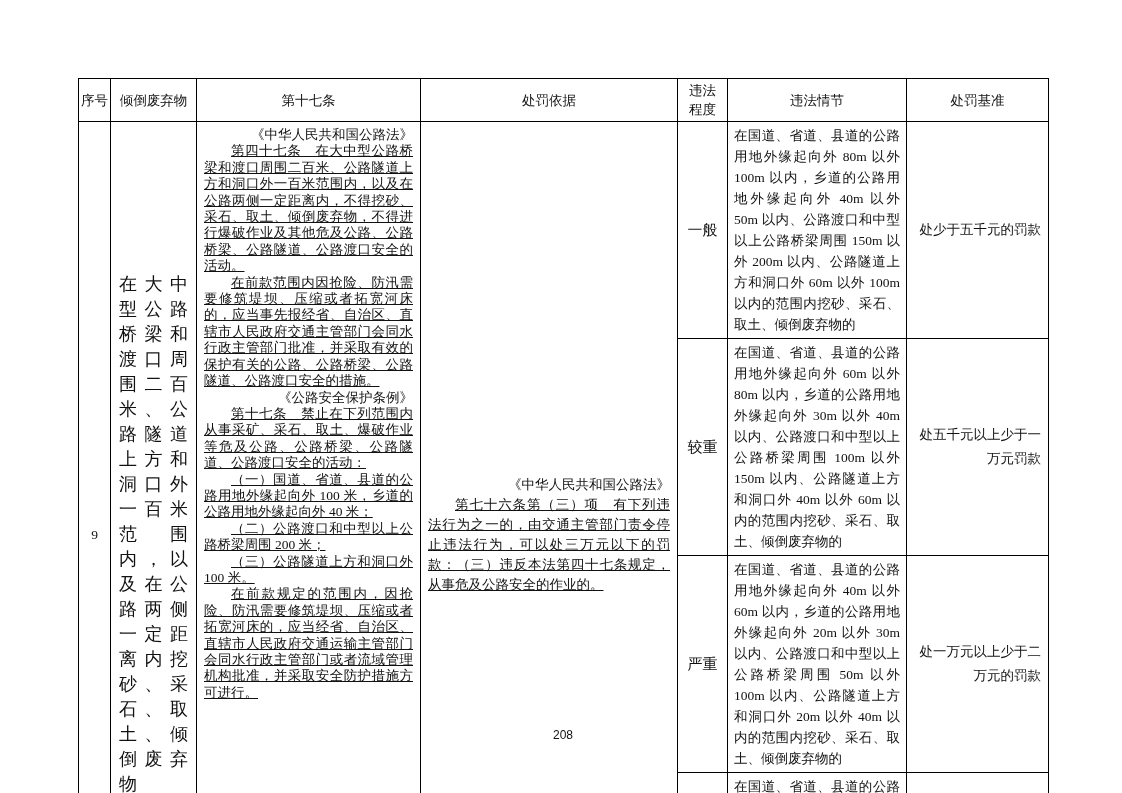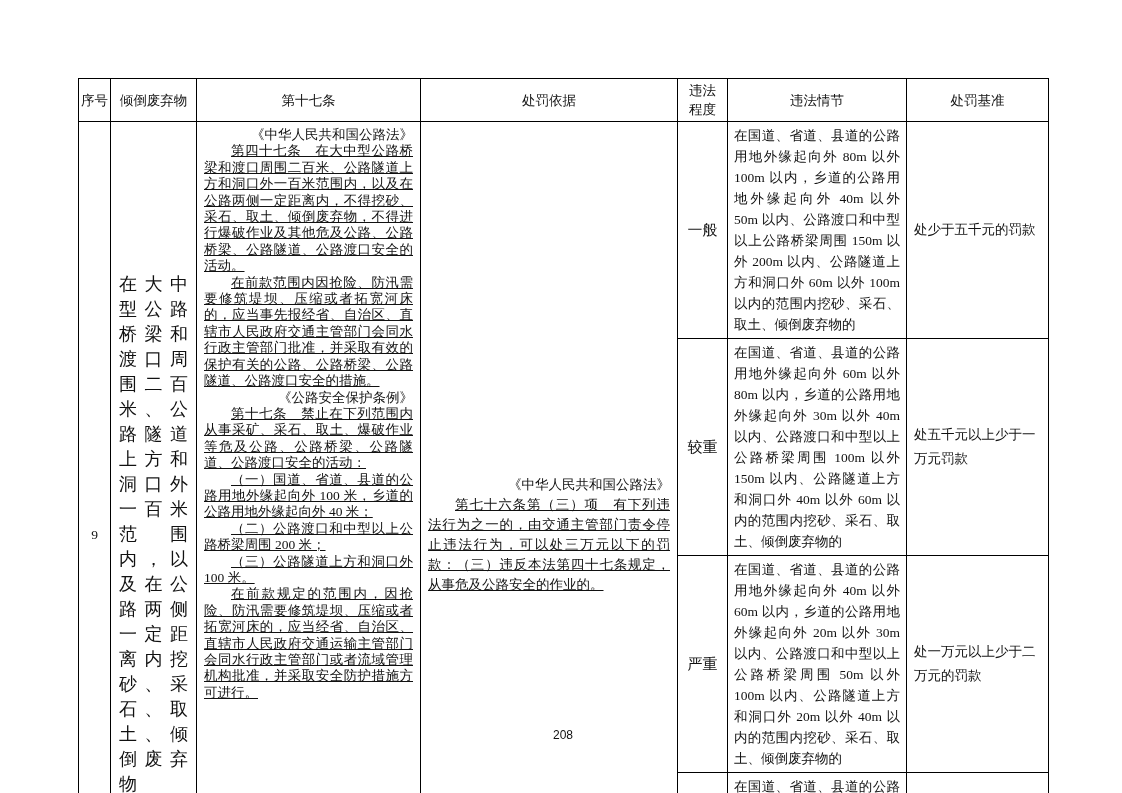--- a/index.html
+++ b/index.html
@@ -104,21 +104,21 @@
     text-align: justify;
     text-justify: inter-character;
     line-height: 21px;
     font-size: 13px;
   }
   td.cell-benchmark {
     vertical-align: middle;
     padding: 3px 7px;
     line-height: 24px;
     font-size: 13.5px;
-    text-align: left;
+    text-align: right;
   }
   .page-number {
     position: absolute;
     left: 78px;
     width: 970px;
     top: 728px;
     text-align: center;
     font-family: "Liberation Sans", "DejaVu Sans", sans-serif;
     font-size: 12px;
     color: #111111;

